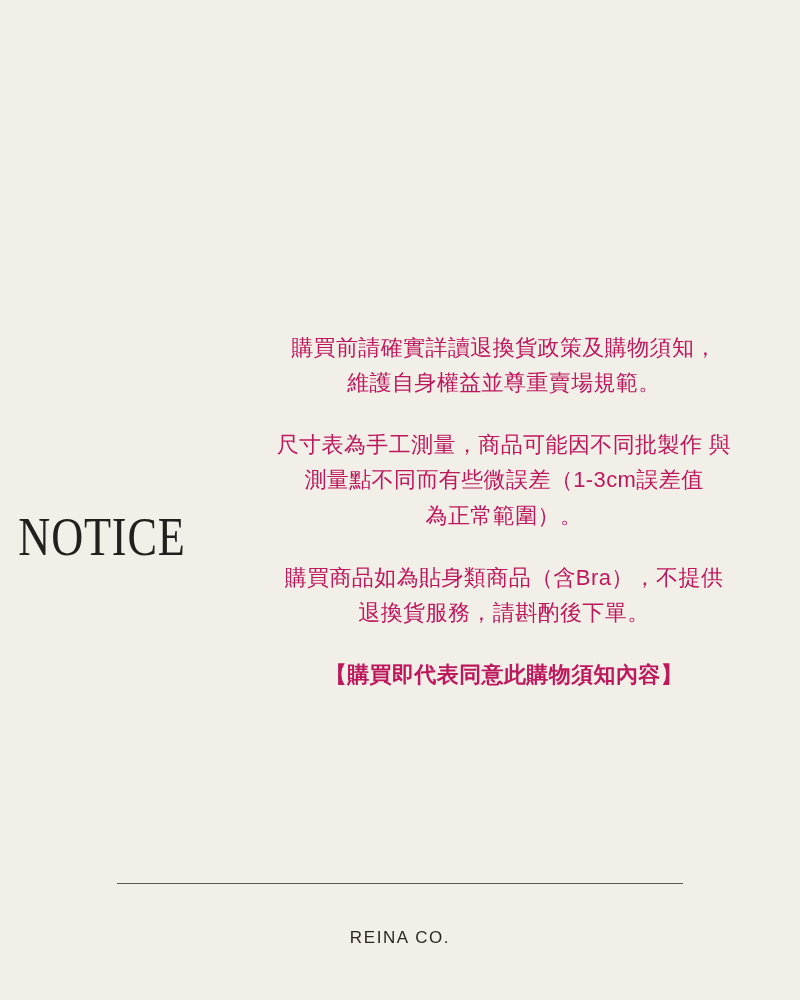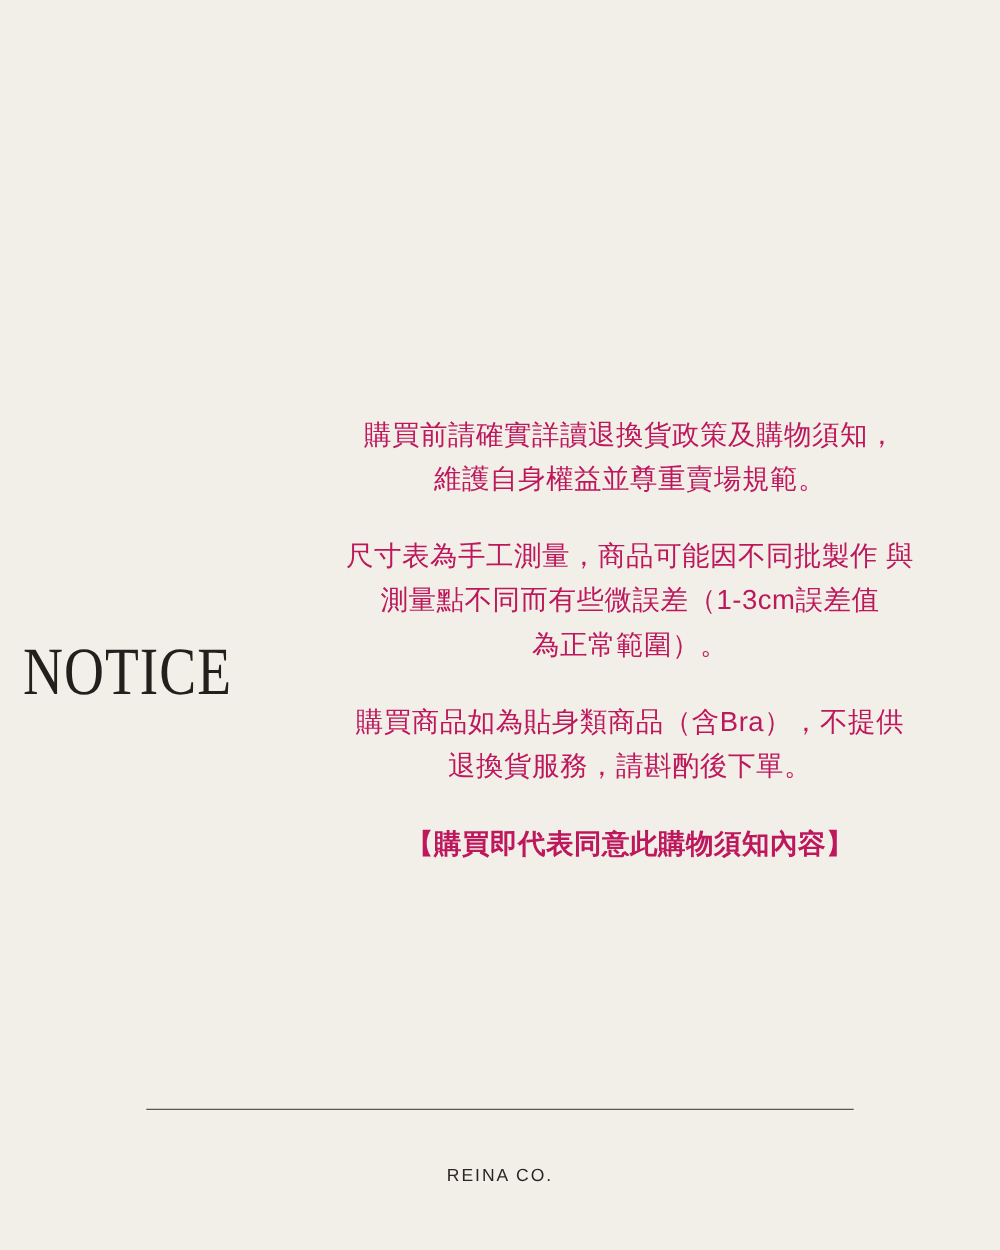--- a/index.html
+++ b/index.html
@@ -72,21 +72,21 @@
     position: absolute;
     left: 0;
     right: 0;
     bottom: 0;
     display: flex;
     flex-direction: column;
     align-items: center;
   }
   .footer-brand {
     font-family: "Liberation Sans", sans-serif;
-    font-size: 14px;
+    font-size: 17px;
     letter-spacing: 1.6px;
     color: #2b2622;
     padding: 44px 0 0 0;
     margin-bottom: 52px;
   }
   .spacer {
     flex: 1 1 auto;
   }
 </style>
 </head>

